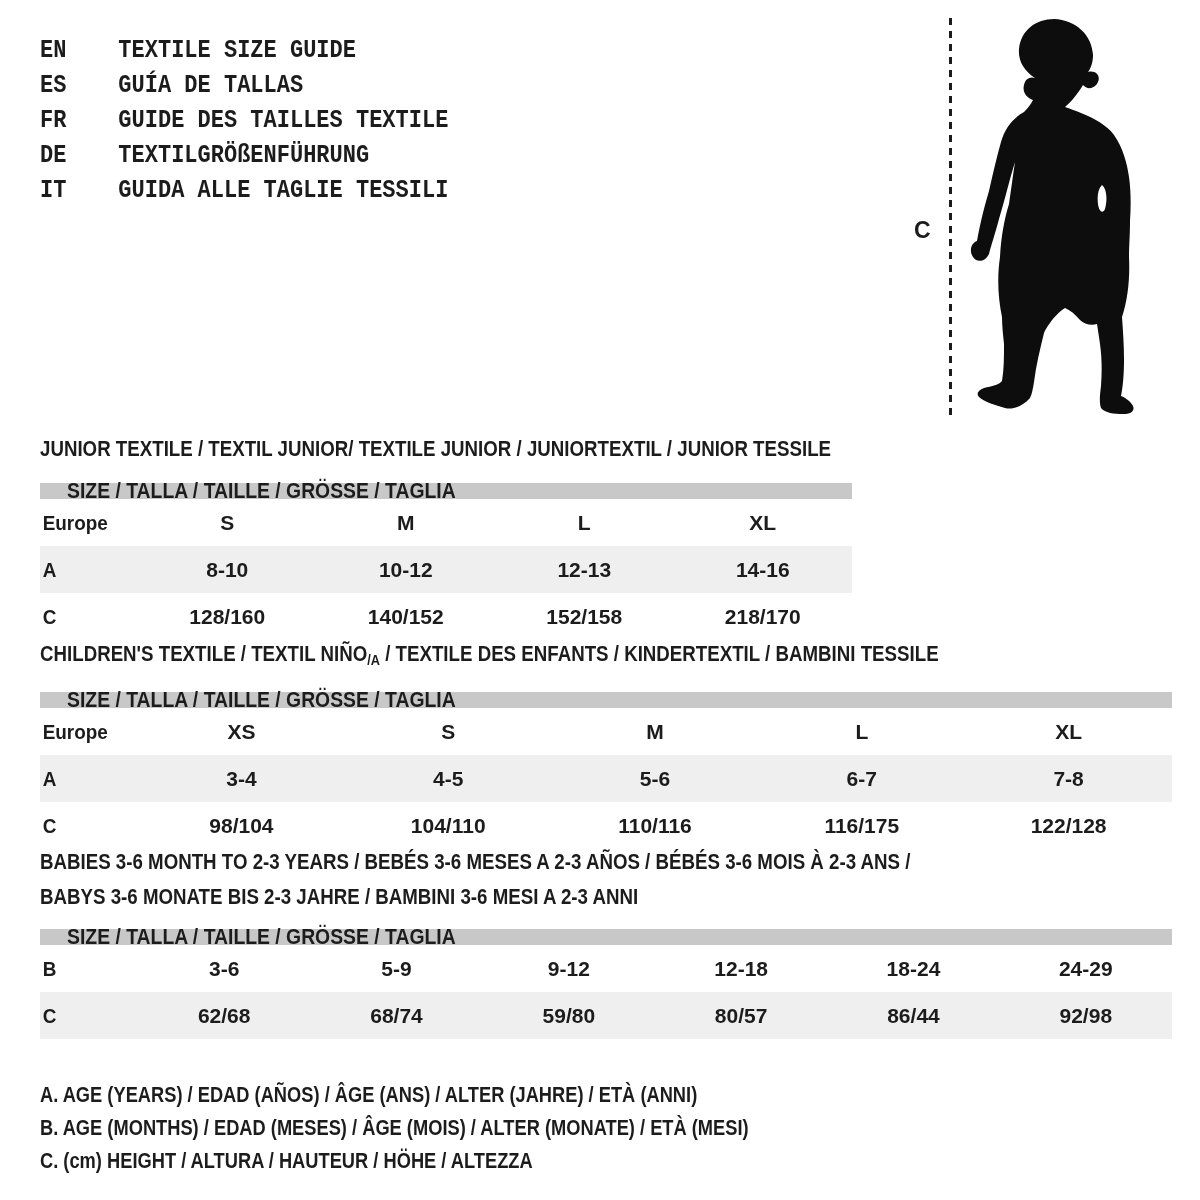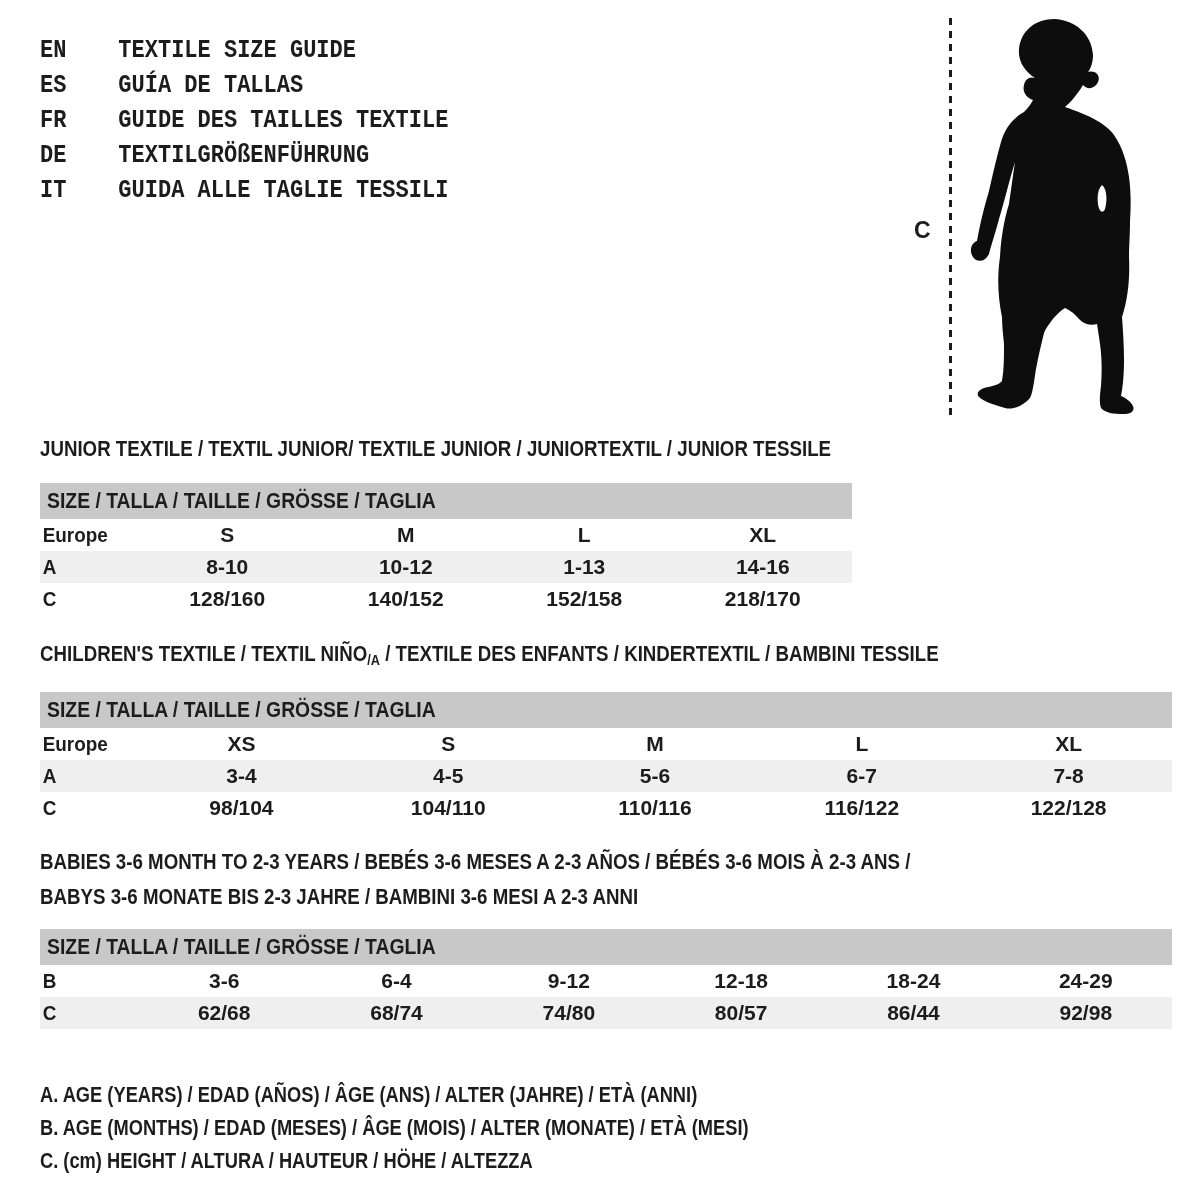--- a/index.html
+++ b/index.html
@@ -37,24 +37,24 @@
   .t-children{left:40px;top:641px;}
   .t-babies1{left:40px;top:849px;}
   .t-babies2{left:40px;top:884px;}
   .sub{font-size:15px;vertical-align:-4px;}
 
   
   .table{display:flex;flex-direction:column;}
   .t-junior-table{left:40px;top:483px;width:812px;}
   .t-children-table{left:40px;top:692px;width:1132px;}
   .t-babies-table{left:40px;top:929px;width:1132px;}
-  .size-bar{height:36px;background:var(--header-bar);display:flex;align-items:center;
-            font-size:22px;font-weight:700;}
+  .size-bar{height:16px;background:var(--header-bar);display:flex;align-items:center;
+            font-size:22px;font-weight:700;padding-left:20px;}
   .size-bar span{padding-left:8px;transform:scaleX(0.88);transform-origin:0 50%;white-space:nowrap;display:inline-block;}
-  .trow{height:32px;display:flex;align-items:center;font-size:21px;font-weight:700;}
+  .trow{height:47px;display:flex;align-items:center;font-size:21px;font-weight:700;}
   .trow.shaded{background:var(--row-shade);}
   .tlabel{width:95px;padding-left:3px;transform:scaleX(0.9);transform-origin:0 50%;}
   .tcell{flex:1;text-align:center;}
 
   
   .footnotes{left:40px;top:1079px;}
   .foot-line{height:33px;display:flex;align-items:center;font-size:21.5px;font-weight:700;
              transform:scaleX(0.85);transform-origin:0 50%;white-space:nowrap;}
 </style>
 </head>
@@ -150,21 +150,21 @@
       <span class="tlabel">Europe</span>
       <span class="tcell">S</span>
       <span class="tcell">M</span>
       <span class="tcell">L</span>
       <span class="tcell">XL</span>
     </div>
     <div class="trow shaded">
       <span class="tlabel">A</span>
       <span class="tcell">8-10</span>
       <span class="tcell">10-12</span>
-      <span class="tcell">1-13</span>
+      <span class="tcell">12-13</span>
       <span class="tcell">14-16</span>
     </div>
     <div class="trow">
       <span class="tlabel">C</span>
       <span class="tcell">128/160</span>
       <span class="tcell">140/152</span>
       <span class="tcell">152/158</span>
       <span class="tcell">218/170</span>
     </div>
   </div>
@@ -188,45 +188,45 @@
       <span class="tcell">4-5</span>
       <span class="tcell">5-6</span>
       <span class="tcell">6-7</span>
       <span class="tcell">7-8</span>
     </div>
     <div class="trow">
       <span class="tlabel">C</span>
       <span class="tcell">98/104</span>
       <span class="tcell">104/110</span>
       <span class="tcell">110/116</span>
-      <span class="tcell">116/122</span>
+      <span class="tcell">116/175</span>
       <span class="tcell">122/128</span>
     </div>
   </div>
 
 <div class="abs section-title t-babies1">BABIES 3-6 MONTH TO 2-3 YEARS / BEBÉS 3-6 MESES A 2-3 AÑOS / BÉBÉS 3-6 MOIS À 2-3 ANS /</div>
 <div class="abs section-title t-babies2">BABYS 3-6 MONATE BIS 2-3 JAHRE / BAMBINI 3-6 MESI A 2-3 ANNI</div>
 <div class="abs table t-babies-table">
     <div class="size-bar">
       <span>SIZE / TALLA / TAILLE / GRÖSSE / TAGLIA</span>
     </div>
     <div class="trow">
       <span class="tlabel">B</span>
       <span class="tcell">3-6</span>
-      <span class="tcell">6-4</span>
+      <span class="tcell">5-9</span>
       <span class="tcell">9-12</span>
       <span class="tcell">12-18</span>
       <span class="tcell">18-24</span>
       <span class="tcell">24-29</span>
     </div>
     <div class="trow shaded">
       <span class="tlabel">C</span>
       <span class="tcell">62/68</span>
       <span class="tcell">68/74</span>
-      <span class="tcell">74/80</span>
+      <span class="tcell">59/80</span>
       <span class="tcell">80/57</span>
       <span class="tcell">86/44</span>
       <span class="tcell">92/98</span>
     </div>
   </div>
 
 <div class="abs footnotes">
     <div class="foot-line">A. AGE (YEARS) / EDAD (AÑOS) / ÂGE (ANS) / ALTER (JAHRE) / ETÀ (ANNI)</div>
     <div class="foot-line">B. AGE (MONTHS) / EDAD (MESES) / ÂGE (MOIS) / ALTER (MONATE) / ETÀ (MESI)</div>
     <div class="foot-line">C. (cm) HEIGHT / ALTURA / HAUTEUR / HÖHE / ALTEZZA</div>

